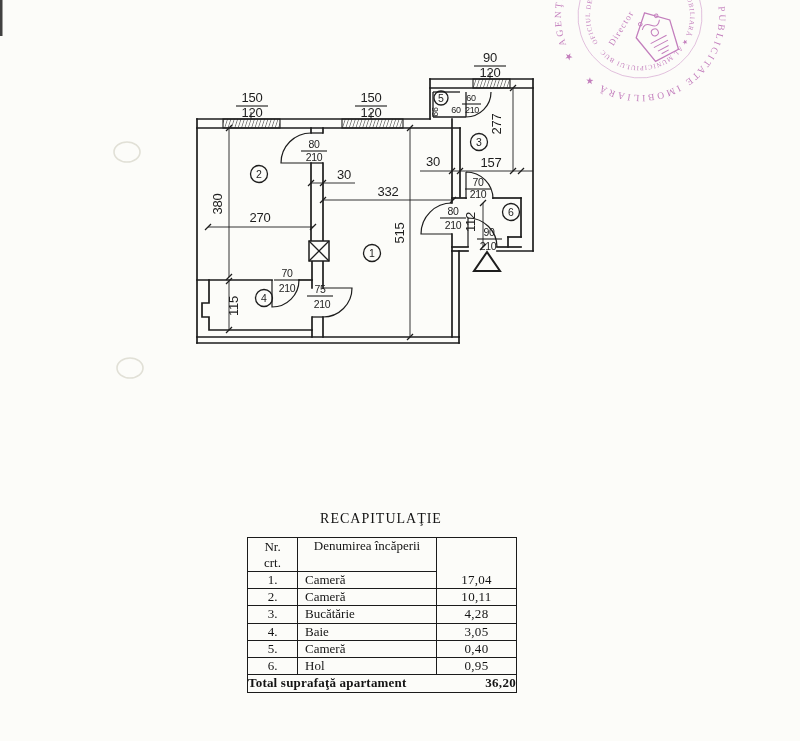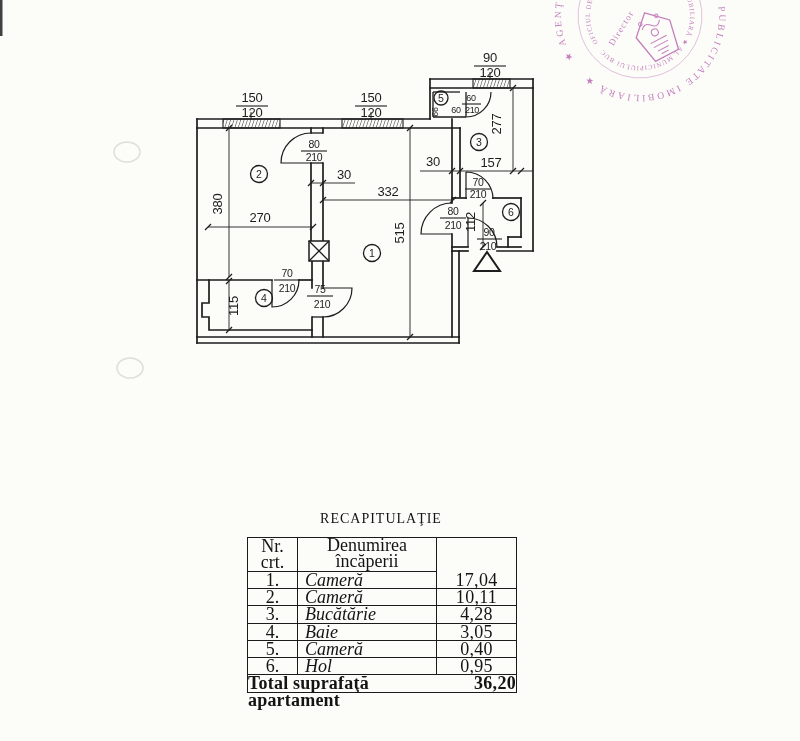--- a/index.html
+++ b/index.html
@@ -18,27 +18,27 @@
   .dimtext{font-family:"Liberation Sans", sans-serif;font-size:13px;letter-spacing:-0.3px;}
   .fractext{font-family:"Liberation Sans", sans-serif;font-size:10.5px;letter-spacing:-0.3px;}
   .smalltext{font-family:"Liberation Sans", sans-serif;font-size:9px;letter-spacing:-0.3px;}
   .roomnum{font-family:"Liberation Sans", sans-serif;font-size:10.5px;}
   .stampink{stroke:var(--stamp);fill:none;}
   .stamptext{fill:var(--stamp);font-family:"Liberation Serif", serif;}
 
   .recap-title{position:absolute;left:247px;top:511px;width:268px;text-align:center;
     font-size:14px;letter-spacing:1px;color:#141414;}
   .recap{position:absolute;left:247px;top:537px;width:268px;border:1.6px solid #1b1b1b;
-    font-size:18px;color:#141414;background:transparent;}
+    font-size:13px;color:#141414;background:transparent;}
   .r-head,.r-row{display:grid;grid-template-columns:50px 139px 1fr;}
   .r-head > div{border-bottom:1px solid #1b1b1b;}
   .r-head .c1,.r-head .c2{border-right:1px solid #1b1b1b;}
   .r-row > div{border-bottom:1px solid #1b1b1b;height:16.2px;line-height:16.2px;overflow:hidden;}
   .r-row .c1{border-right:1px solid #1b1b1b;text-align:center;}
-  .r-row .c2{border-right:1px solid #1b1b1b;padding-left:7px;font-style:italic;}
+  .r-row .c2{border-right:1px solid #1b1b1b;padding-left:7px;}
   .r-row .c3{text-align:center;letter-spacing:0.3px;}
   .r-head{text-align:center;}
   .r-head .c1{padding:1px 0;}
   .r-head div{line-height:15.5px;}
   .r-total{display:flex;font-weight:bold;height:16.5px;line-height:16.5px;}
   .r-total .lbl{width:189px;text-align:left;letter-spacing:0.2px;}
   .r-total .val{flex:1;text-align:right;letter-spacing:0.3px;}
 </style>
 </head>
 <body>

